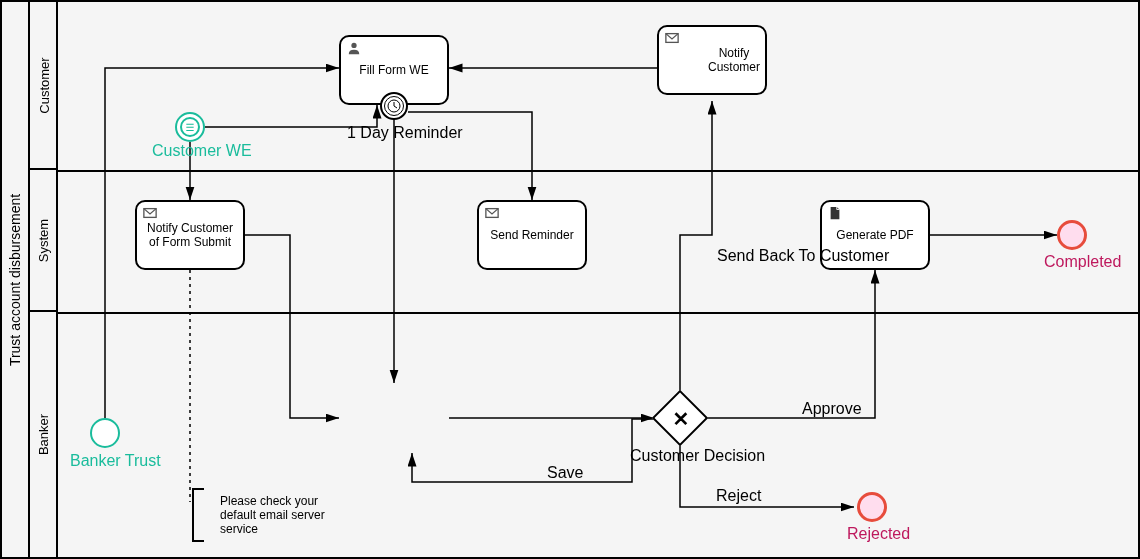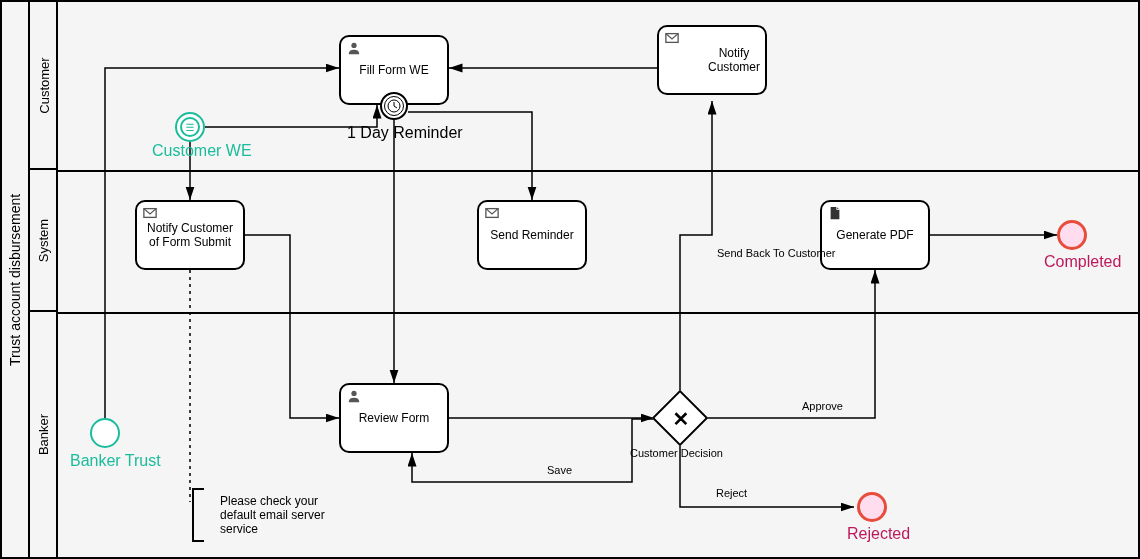--- a/index.html
+++ b/index.html
@@ -148,21 +148,21 @@
   svg.flows {
     position: absolute;
     top: 0;
     left: 0;
     width: 1140px;
     height: 559px;
     pointer-events: none;
   }
   .flow-label {
     position: absolute;
-    font-size: 11px;
+    font-size: 16px;
     white-space: nowrap;
   }
   .annotation {
     position: absolute;
     font-size: 12px;
     border-left: 2px solid #000;
     padding: 4px 4px 4px 6px;
   }
   .annotation::before, .annotation::after {
     content: '';
@@ -302,27 +302,20 @@
     <span>Notify Customer of Form Submit</span>
   </div>
   <div class="task" style="left:818px;top:198px;">
     <svg class="task-icon" viewBox="0 0 16 16">
         <path d="M3 1 L10 1 L13 4 L13 15 L3 15 Z" fill="#333"></path>
         <path d="M10 1 L10 4 L13 4" fill="none" stroke="#fff"></path>
       </svg>
     <span>Generate PDF</span>
   </div>
 
-  <div class="task" style="left:337px;top:381px;">
-    <svg class="task-icon" viewBox="0 0 16 16">
-        <circle cx="8" cy="5" r="3" fill="#555"></circle>
-        <path d="M2 15 Q2 10 8 10 Q14 10 14 15" fill="#555"></path>
-      </svg>
-    <span>Review Form</span>
-  </div>
 
   <div class="gateway" style="left:658px;top:396px;">
     <span class="gateway-x">✕</span>
   </div>
   <div class="flow-label" style="left:628px;top:445px;">Customer Decision</div>
 
   <div class="flow-label" style="left:715px;top:245px;">Send Back To Customer</div>
   <div class="flow-label" style="left:800px;top:398px;">Approve</div>
   <div class="flow-label" style="left:714px;top:485px;">Reject</div>
   <div class="flow-label" style="left:545px;top:462px;">Save</div>

